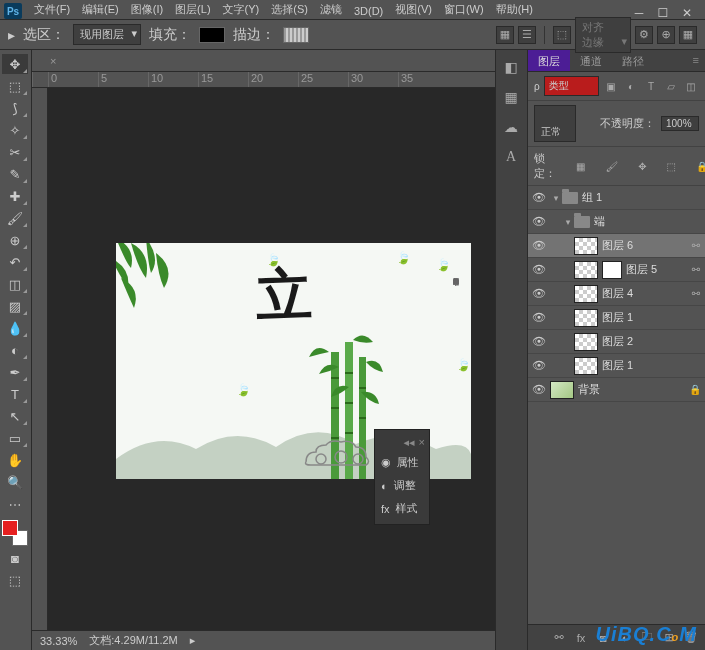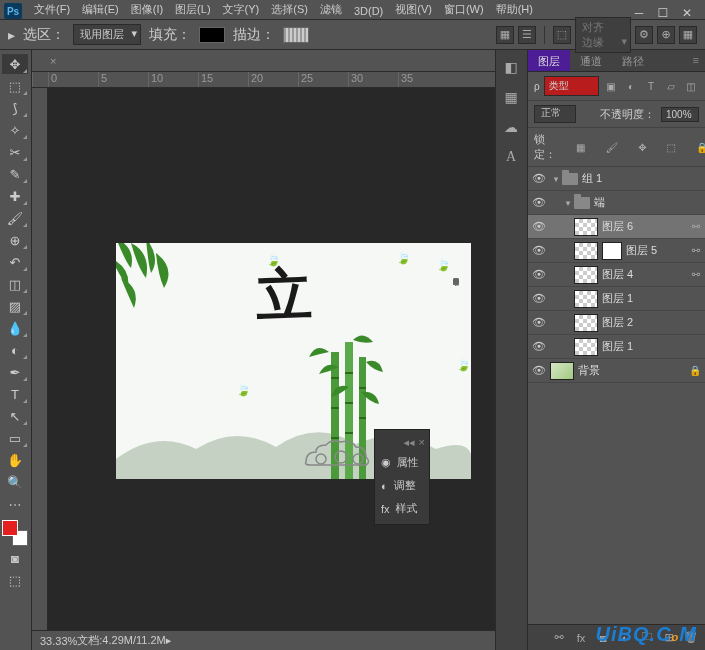--- a/index.html
+++ b/index.html
@@ -42,33 +42,33 @@
 .vtext{position:absolute;right:10px;top:30px;font-size:6px;color:#666;writing-mode:vertical-rl;line-height:1.8;height:140px}
 .bambooC{position:absolute;left:185px;bottom:-5px}
 .bambooC svg{width:90px;height:150px}
 .mountains{position:absolute;bottom:0;left:0;right:0;height:70px;opacity:0.35}
 .mountains svg{width:100%;height:100%}
 .clouds{position:absolute;bottom:5px;left:180px}
 .clouds svg{width:100px;height:35px}
 .props-panel{position:absolute;right:65px;bottom:105px;width:56px;background:#3a3a3a;border:1px solid #222;padding:4px 0}
 .props-row{display:flex;align-items:center;padding:4px 6px;color:#ccc;font-size:10px;gap:6px;cursor:pointer}
 .props-head{display:flex;justify-content:flex-end;padding:2px 4px;gap:4px;color:#888;font-size:9px}
-.statusbar{height:20px;background:#535353;border-top:1px solid #2a2a2a;display:flex;align-items:center;padding:0 8px;color:#ccc;font-size:11px;}
+.statusbar{height:20px;background:#535353;border-top:1px solid #2a2a2a;display:flex;align-items:center;padding:0 8px;color:#ccc;font-size:11px;gap:12px}
 .right-dock{width:32px;background:#424242;border-left:1px solid #2a2a2a;display:flex;flex-direction:column;padding:6px 2px;gap:8px}
 .dock-icon{width:26px;height:22px;display:flex;align-items:center;justify-content:center;color:#aaa;font-size:14px;cursor:pointer}
 .panels{width:178px;background:#535353;border-left:1px solid #2a2a2a;display:flex;flex-direction:column}
 .panel-tabs{display:flex;background:#424242;height:22px;border-bottom:1px solid #2a2a2a}
 .panel-tab{padding:4px 10px;color:#999;font-size:11px;cursor:pointer}
 .panel-tab.active{background:#4c1d95;color:#ddd}
 .panel-tab-icon{margin-left:auto;padding:4px 6px;color:#888}
 .filter-row{display:flex;align-items:center;padding:4px 6px;gap:4px;border-bottom:1px solid #424242}
 .filter-sel{flex:1;background:#b91c1c;border:1px solid #2a2a2a;color:#ccc;padding:2px 4px;font-size:10px}
 .mini-icon{width:16px;height:16px;color:#aaa;display:flex;align-items:center;justify-content:center;font-size:10px}
 .blend-row{display:flex;align-items:center;padding:4px 6px;gap:6px;border-bottom:1px solid #424242;color:#ccc;font-size:10px}
-.blend-sel{background:#3f3f3f;border:1px solid #2a2a2a;color:#ccc;padding:0 14px 2px 6px;font-size:10px}
+.blend-sel{background:#3f3f3f;border:1px solid #2a2a2a;color:#ccc;padding:19px 14px 2px 6px;font-size:10px}
 .pct{background:#3f3f3f;border:1px solid #2a2a2a;color:#ccc;padding:1px 4px;font-size:10px;width:38px}
 .lock-row{display:flex;align-items:center;padding:4px 6px;gap:20px;border-bottom:1px solid #424242;color:#ccc;font-size:10px}
 .layers{flex:1;overflow-y:auto}
 .layer{display:flex;align-items:center;height:24px;border-bottom:1px solid #464646;color:#ddd;font-size:10px}
 .layer.sel{background:#737373}
 .layer.bg-layer .thumb{background:linear-gradient(135deg,#d4e8c4,#a4c884)}
 .eye{width:22px;display:flex;align-items:center;justify-content:center;color:#ccc;font-size:11px}
 .indent{display:flex;align-items:center}
 .arrow{width:12px;color:#aaa;font-size:9px;text-align:center}
 .folder{width:16px;height:12px;background:#888;border-radius:1px;margin-right:4px;position:relative}

